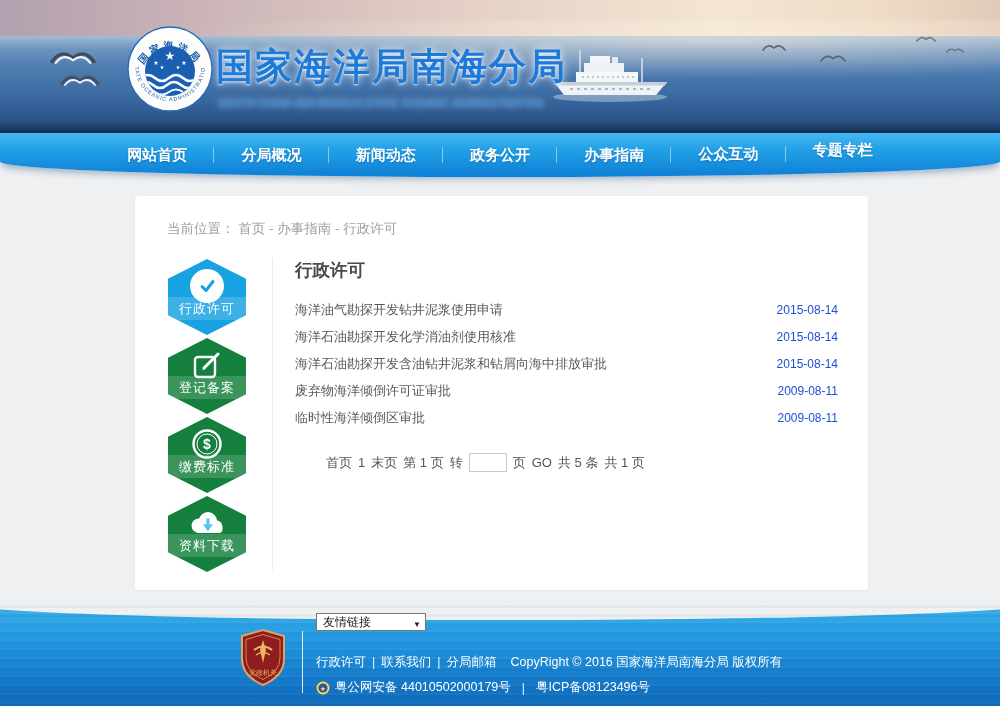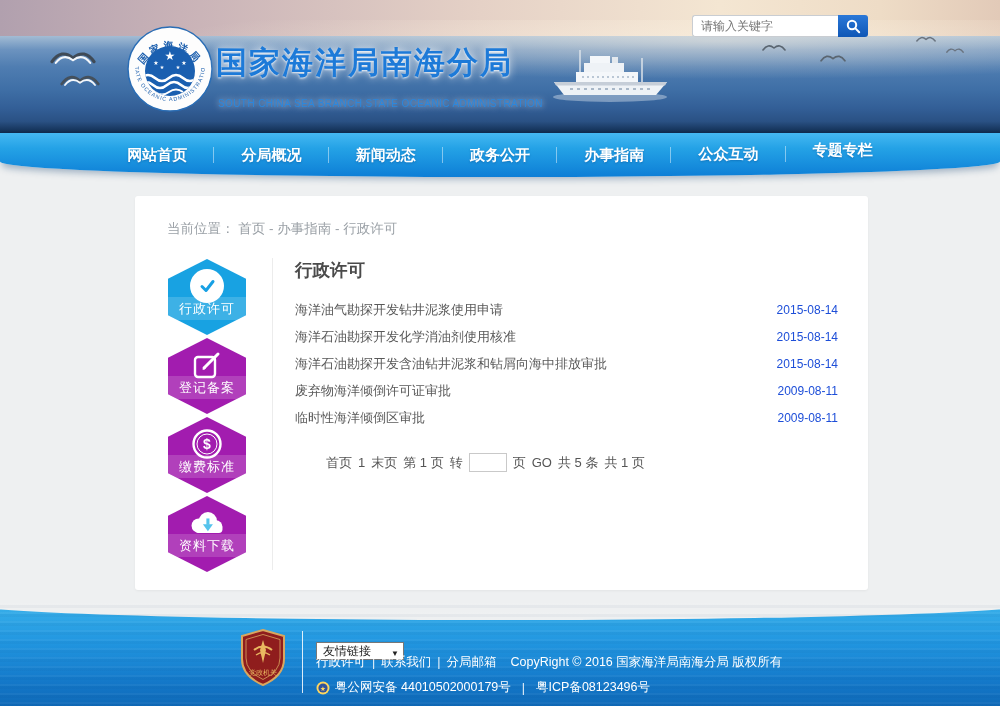--- a/index.html
+++ b/index.html
@@ -10,21 +10,21 @@
   
   .banner { position:absolute; left:0; top:0; width:1000px; height:133px; overflow:hidden; }
   .banner .sky { position:absolute; left:0; top:0; width:100%; height:44px;
     background:linear-gradient(90deg,#b1a0ae 0%,#c8b2b7 18%,#e5d1c6 48%,#f4e6d2 72%,#eedcc6 88%,#e2cab8 100%); }
   .banner .sea { position:absolute; left:0; top:36px; width:100%; height:97px;
     background:linear-gradient(180deg,#a3bcd4 0%,#6c93bf 14%,#4f7db1 32%,#3f6fa6 55%,#335f97 74%,#2a5184 88%,#16355c 97%,#102a4c 100%); }
   .banner .haze { position:absolute; left:0; top:20px; width:100%; height:70px;
     background:radial-gradient(ellipse at 72% 30%, rgba(250,240,225,.55), rgba(250,240,225,0) 55%); }
   .gull { position:absolute; }
   .site-logo { position:absolute; left:127px; top:26px; cursor:pointer; }
-  .site-title { position:absolute; left:216px; top:42px; font-size:31px; font-weight:bold; color:#1d7ad8;
+  .site-title { position:absolute; left:216px; top:42px; font-size:37px; font-weight:bold; color:#1d7ad8;
     letter-spacing:2px; text-shadow:0 0 8px rgba(255,255,255,.95),0 1px 2px rgba(255,255,255,.8); white-space:nowrap; }
   .site-subtitle { position:absolute; left:218px; top:98px; font-size:10px; color:#2b87dd; letter-spacing:.4px;
     text-shadow:0 0 6px rgba(255,255,255,.8); white-space:nowrap; }
   .search { position:absolute; left:692px; top:15px; display:flex; }
   .search input { width:146px; height:22px; border:1px solid #c9cdd2; border-right:none; border-radius:3px 0 0 3px;
     padding:0 8px; font-size:12px; color:#555; outline:none; font-family:inherit; }
   .search button { width:30px; height:22px; border:none; background:linear-gradient(180deg,#2a78d8,#0f57b6);
     border-radius:0 3px 3px 0; cursor:pointer; display:flex; align-items:center; justify-content:center; }
   .ship { position:absolute; left:550px; top:46px; }
 
@@ -42,21 +42,21 @@
   .nav-item:nth-child(7){ transform:translateY(-5px); }
 
   
   .card { position:absolute; left:135px; top:196px; width:733px; height:394px; background:#fff; border-radius:3px;
     box-shadow:0 1px 3px rgba(0,0,0,.05); }
   .breadcrumb { position:absolute; left:32px; top:24px; font-size:13.5px; color:#9aa0a6; }
   .breadcrumb .crumb-path { color:#9aa0a6; cursor:pointer; }
 
   .side-col { position:absolute; left:33px; top:63px; width:78px; }
   .hex { position:relative; width:78px; height:76px; margin-bottom:3px; cursor:pointer;
-    clip-path:polygon(50% 0%,100% 26%,100% 74%,50% 100%,0% 74%,0% 26%); background:#a21caf; }
+    clip-path:polygon(50% 0%,100% 26%,100% 74%,50% 100%,0% 74%,0% 26%); background:#15803d; }
   .hex.active { background:#18a2e2; }
   .hex-ico { position:absolute; left:0; right:0; top:8px; height:38px; display:flex; align-items:center; justify-content:center; }
   .hex-label { position:absolute; left:0; right:0; bottom:15px; height:23px; line-height:23px; text-align:center;
     background:rgba(255,255,255,.16); color:#fff; font-size:13px; letter-spacing:1px; }
   .check-circle { width:34px; height:34px; background:#fff; border-radius:50%; display:flex; align-items:center; justify-content:center; }
   .v-divider { position:absolute; left:137px; top:62px; width:1px; height:312px; background:#ececec; }
 
   .content-col { position:absolute; left:160px; top:62px; width:543px; }
   .content-title { font-size:17.5px; color:#4a4a4a; margin-bottom:14px; }
   .news-row { display:flex; justify-content:space-between; align-items:center; height:27px;gap:12px; }
@@ -69,21 +69,21 @@
 
   
   .footer { position:absolute; left:0; top:603px; width:1000px; height:103px;
     background:linear-gradient(180deg,#39b1ea 0%,#2196e0 38%,#1377c8 78%,#0f6ab8 100%); }
   .footer::after { content:""; position:absolute; inset:0;
     background:repeating-linear-gradient(180deg, rgba(255,255,255,.045) 0 2px, rgba(0,40,90,.04) 2px 5px, transparent 5px 9px); }
   .footer-curve { position:absolute; top:0; left:-4%; width:108%; height:17px; background:#eef0f1;
     border-radius:0 0 50% 50% / 0 0 17px 17px; }
   .footer-badge { position:absolute; left:240px; top:26px; cursor:pointer; z-index:2; }
   .footer-vline { position:absolute; left:302px; top:28px; width:1px; height:62px; background:rgba(255,255,255,.85); z-index:2; }
-  .links-select { position:absolute; left:316px; top:39px; width:88px; height:18px; background:#fff;
+  .links-select { position:absolute; left:316px; top:10px; width:110px; height:18px; background:#fff;
     border:1px solid #777; font-size:12px; color:#222; line-height:16px; padding-left:6px; cursor:pointer; z-index:2; }
   .links-select .sel-arrow { position:absolute; right:4px; top:3px; font-size:8px; color:#222; }
   .footer-line1 { position:absolute; left:316px; top:51px; font-size:12.5px; color:#fff; white-space:nowrap; z-index:2; }
   .footer-line2 { position:absolute; left:316px; top:76px; font-size:12.5px; color:#fff; white-space:nowrap; z-index:2;
     display:flex; align-items:center; gap:5px; }
   .f-sep { margin:0 6px; color:rgba(255,255,255,.9); }
   .f-link { cursor:pointer; }
   .f-copy { margin-left:14px; }
 </style>
 </head>
@@ -155,29 +155,20 @@
       <text x="43" y="34" font-size="12" fill="#fff" text-anchor="middle">★</text>
       <text x="29" y="39" font-size="6" fill="#fff" text-anchor="middle">★</text>
       <text x="57" y="39" font-size="6" fill="#fff" text-anchor="middle">★</text>
       <text x="35" y="43" font-size="5" fill="#fff" text-anchor="middle">★</text>
       <text x="51" y="43" font-size="5" fill="#fff" text-anchor="middle">★</text>
     </svg>
 
     <div class="site-title">国家海洋局南海分局</div>
     <div class="site-subtitle">SOUTH CHINA SEA BRANCH,STATE OCEANIC ADMINISTRATION</div>
 
-    <div class="search">
-      <input type="text" placeholder="请输入关键字" style="">
-      <button>
-        <svg width="15" height="15" viewBox="0 0 15 15">
-          <circle cx="6" cy="6" r="4.2" fill="none" stroke="#fff" stroke-width="2"></circle>
-          <line x1="9.4" y1="9.4" x2="13.2" y2="13.2" stroke="#fff" stroke-width="2" stroke-linecap="round"></line>
-        </svg>
-      </button>
-    </div>
   </header>
 
   <nav class="navbar">
     <div class="nav-items">
       <div class="nav-item">网站首页</div>
       <div class="nav-item">分局概况</div>
       <div class="nav-item">新闻动态</div>
       <div class="nav-item">政务公开</div>
       <div class="nav-item">办事指南</div>
       <div class="nav-item">公众互动</div>

